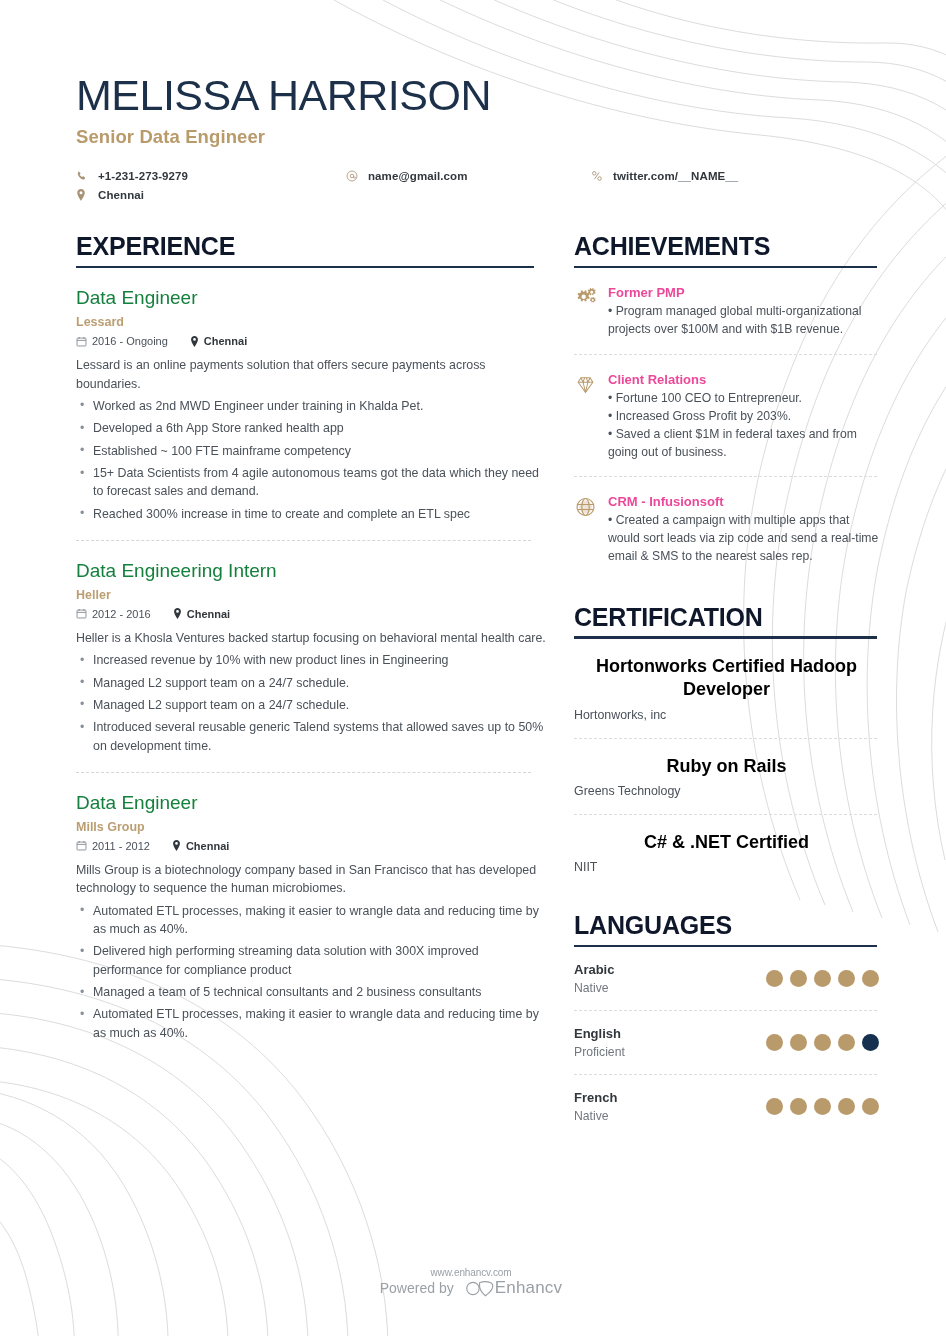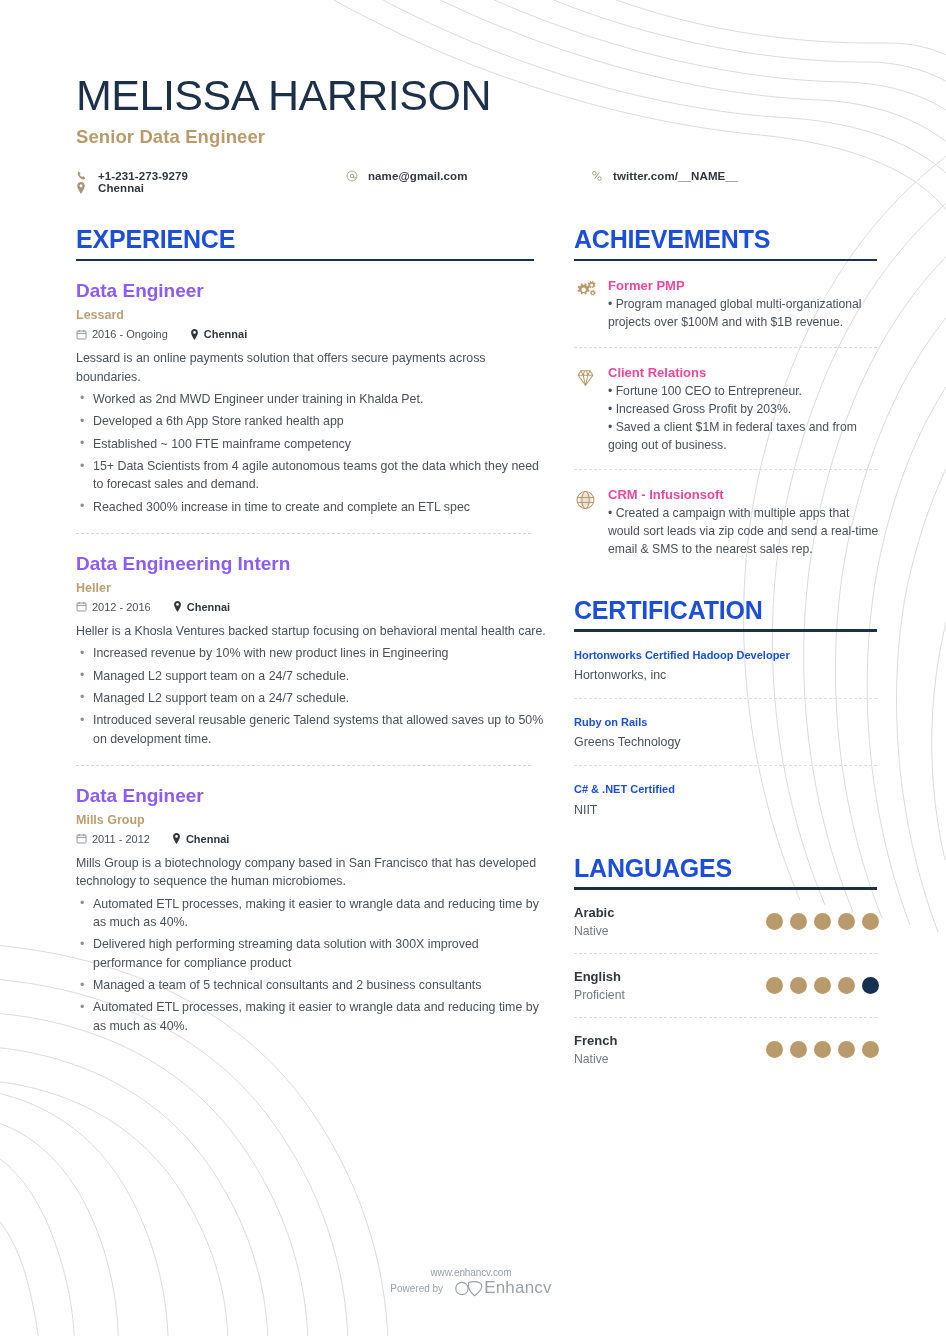--- a/index.html
+++ b/index.html
@@ -48,20 +48,21 @@
     font-weight: bold;
     color: #b99a6b;
     margin-top: 8px;
     letter-spacing: 0.1px;
   }
 
   .contact-grid {
     margin-top: 22px;
     display: grid;
     grid-template-columns: 270px 245px auto;
+    row-gap: 7px;
   }
   .contact-item {
     display: flex;
     align-items: center;
     font-size: 11.5px;
     color: #31373d;
     font-weight: bold;
     letter-spacing: 0.1px;
   }
   .contact-item .ci {
@@ -80,21 +81,21 @@
     display: flex;
     margin-top: 32px;
   }
   .col-left  { width: 470px; flex: 0 0 470px; }
   .col-right { width: 305px; flex: 0 0 305px; margin-left: 28px; }
 
   
   .sec-head {
     font-size: 25px;
     font-weight: bold;
-    color: #1d4ed8;
+    color: #0f172a;
     text-transform: uppercase;
     letter-spacing: -0.2px;
     line-height: 1.1;
   }
   .sec-rule {
     height: 2.5px;
     background: #1d3049;
     margin-top: 5px;
   }
   .sec-rule.left  { width: 458px; }
@@ -102,22 +103,22 @@
 
   
   .exp { padding-top: 19px; }
   .exp-sep {
     border-top: 1px dashed #d6d6d6;
     margin-top: 17px;
     width: 455px;
   }
   .exp-role {
     font-size: 19px;
-    color: #8b5cf6;
-    font-weight: 700;
+    color: #15803d;
+    font-weight: 400;
     line-height: 1.2;
   }
   .exp-company {
     font-size: 12.5px;
     font-weight: bold;
     color: #bb9e72;
     margin-top: 5px;
   }
   .exp-meta {
     display: flex;
@@ -186,24 +187,25 @@
   }
   .ach-sep {
     border-top: 1px dashed #dcdcdc;
     margin-top: 15px;
     width: 303px;
   }
 
   
   .cert-block { padding-top: 16px; }
   .cert-name {
-    font-size: 11px;
+    font-size: 18px;
     font-weight: bold;
-    color: #1d4ed8;
+    color: #000000;
     line-height: 1.3;
+    text-align: center;
   }
   .cert-org {
     font-size: 12.4px;
     color: #4a5159;
     margin-top: 6px;
   }
   .cert-sep {
     border-top: 1px dashed #dcdcdc;
     margin-top: 16px;
     width: 303px;
@@ -256,21 +258,21 @@
     font-size: 10px;
     color: #9aa0a6;
     letter-spacing: -0.1px;
   }
   .footer-right {
     display: flex;
     align-items: center;
     gap: 11px;
   }
   .powered {
-    font-size: 10px;
+    font-size: 14px;
     color: #9aa0a6;
   }
   .brand {
     display: flex;
     align-items: center;
     color: #9aa0a6;
   }
   .brand-name {
     font-size: 17px;
     color: #9aa0a6;

